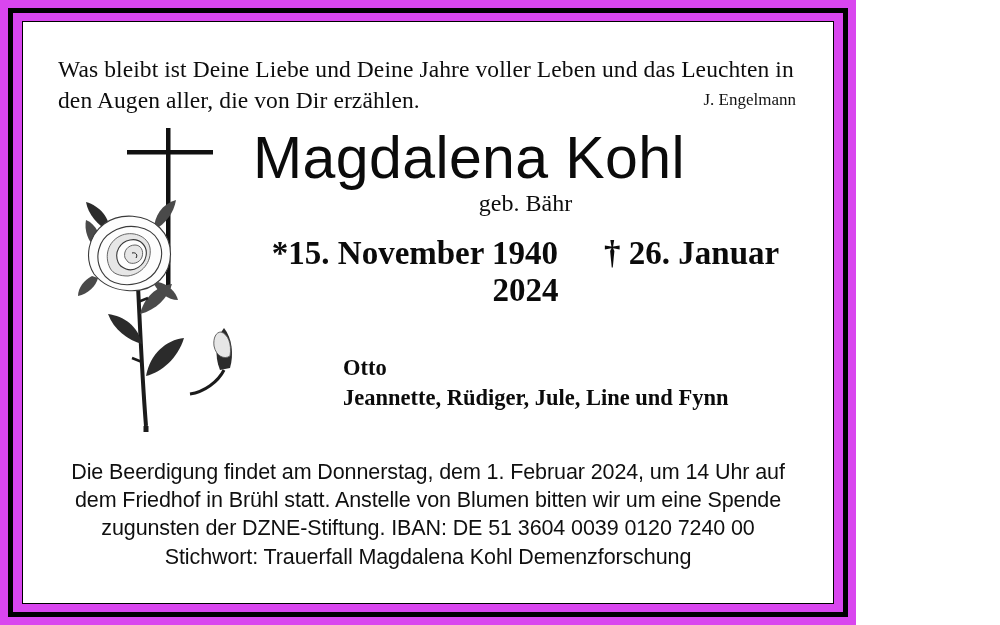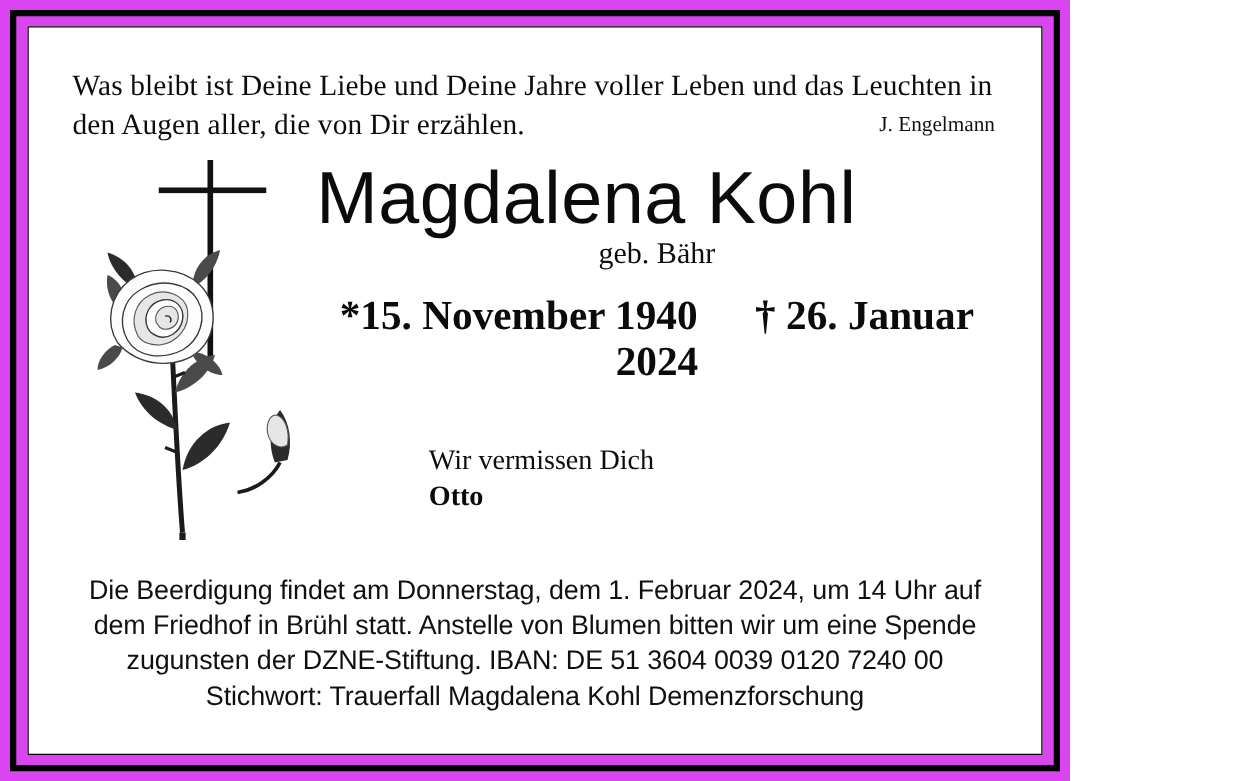--- a/index.html
+++ b/index.html
@@ -205,22 +205,22 @@
           </svg>
         </div>
 
         <div class="name-block">
           <div class="deceased-name">Magdalena Kohl</div>
           <div class="maiden-name">geb. Bähr</div>
           <div class="dates">
             <span>*15. November 1940</span><span class="gap"></span><span>† 26. Januar 2024</span>
           </div>
           <div class="mourners">
-            <div class="mourn-line-1">Wir vermissen Dich</div>
             <div class="mourn-bold">Otto</div>
+            <div class="mourn-bold">Jeannette, Rüdiger, Jule, Line und Fynn</div>
           </div>
         </div>
 
       </div>
 
       <div class="funeral-info">Die Beerdigung findet am Donnerstag, dem 1. Februar 2024, um 14 Uhr auf dem Friedhof in Brühl statt. Anstelle von Blumen bitten wir um eine Spende zugunsten der DZNE-Stiftung. IBAN: DE 51 3604 0039 0120 7240 00 Stichwort: Trauerfall Magdalena Kohl Demenzforschung</div>
 
     </div>
   </div>
 </div>

